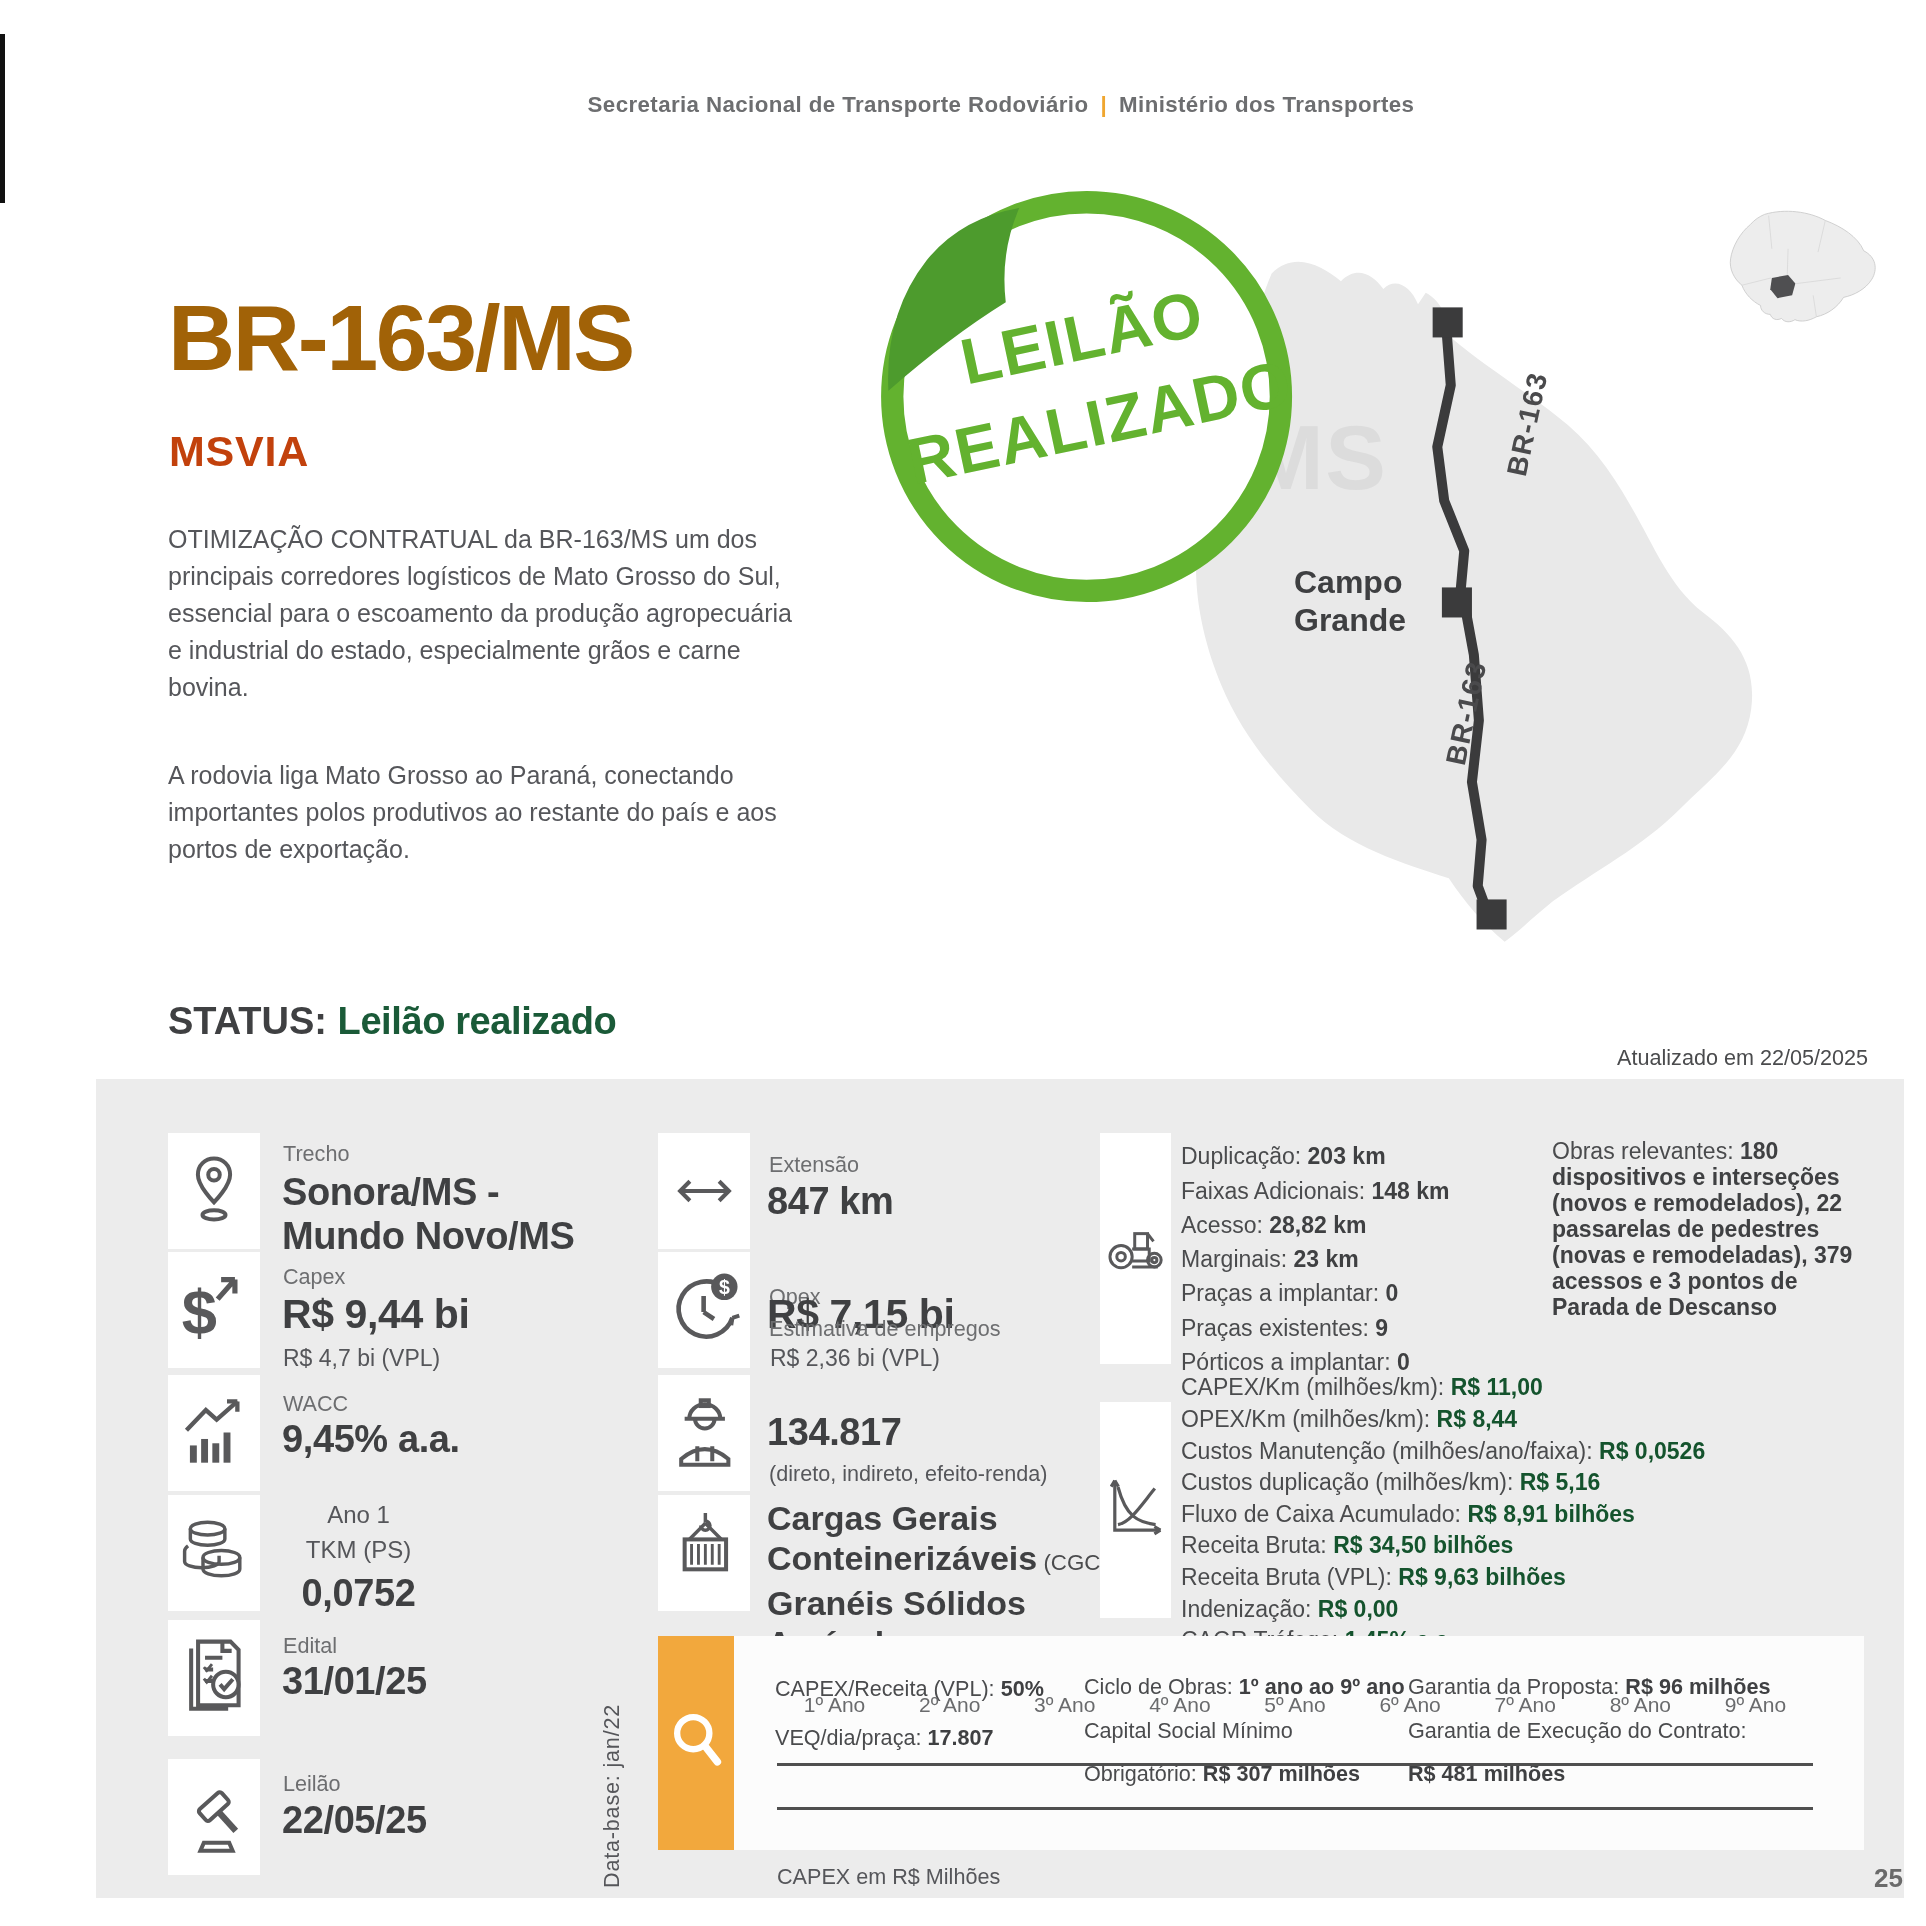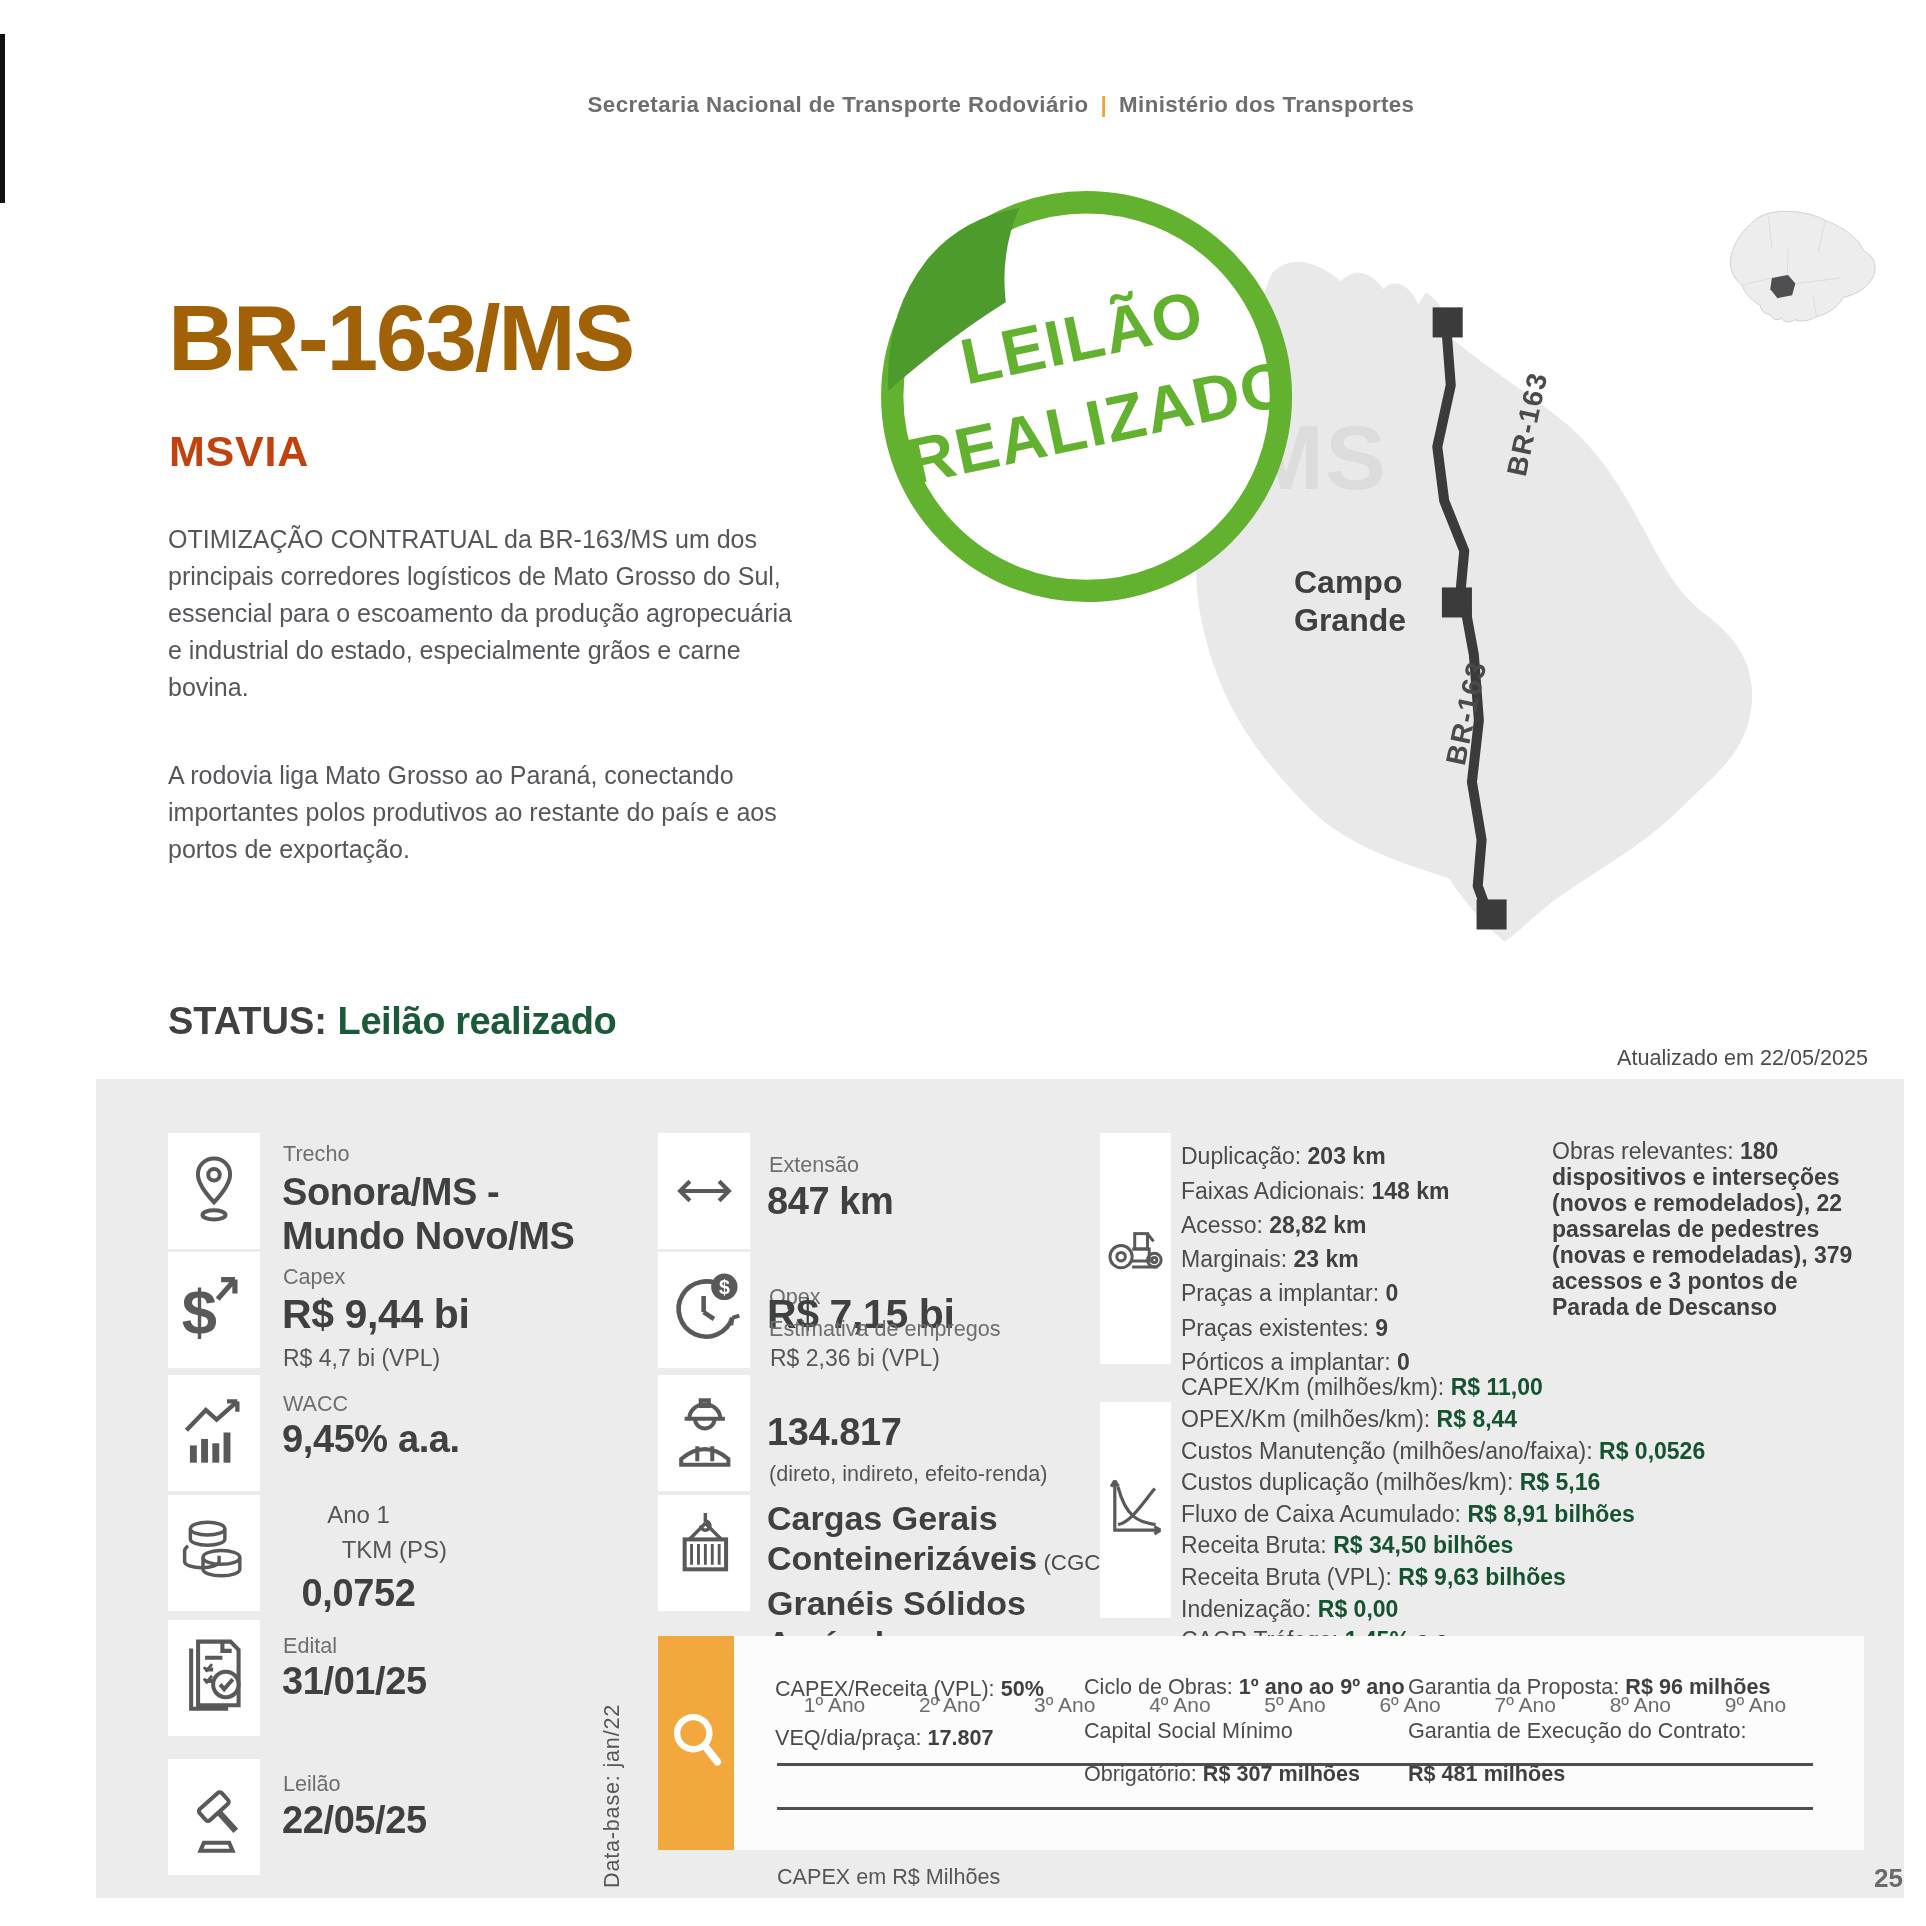--- a/index.html
+++ b/index.html
@@ -157,21 +157,21 @@
     <svg class="icon" style="left:11.6px;top:21px;" width="69" height="73" viewBox="0 0 120 127" fill="none" stroke="#59595B" stroke-width="6">
       <ellipse cx="48" cy="22" rx="30" ry="11"></ellipse>
       <path d="M18 22 v18 c0 6 13 11 30 11 s30 -5 30 -11 v-18"></path>
       <path d="M14 52 c-4 3 -6 6 -6 9 v18 c0 6 13 11 30 11 s30 -5 30 -11 v-10"></path>
       <ellipse cx="72" cy="72" rx="32" ry="12"></ellipse>
       <path d="M40 72 v20 c0 7 14 12 32 12 s32 -5 32 -12 v-20"></path>
     </svg>
   </div>
   <div class="abs" style="left:270px;top:1501px;width:177px;text-align:center;">
     <div class="lab" style="font-size:24px;color:#55565A;">Ano 1</div>
-    <div class="lab" style="font-size:24px;color:#55565A;margin-top:7px;text-align:right;">TKM (PS)</div>
+    <div class="lab" style="font-size:24px;color:#55565A;margin-top:7px;">TKM (PS)</div>
     <div class="val" style="margin-top:7.7px;">0,0752</div>
   </div>
 
   <div class="tile" style="left:168px;top:1620px;width:92px;height:116px;">
     <svg class="icon" style="left:15.4px;top:17.3px;" width="62" height="81" viewBox="0 0 107 140" fill="none" stroke="#59595B" stroke-width="7">
       <path d="M14 20 v104 h64"></path>
       <path d="M26 8 h56 l14 14 v96 h-70 z"></path>
       <path d="M68 8 v16 h16"></path>
       <path d="M38 36 h30 M38 56 h14 M38 76 h14"></path>
       <path d="M36 52 l5 6 l9 -11 M36 72 l5 6 l9 -11" stroke-width="5"></path>

